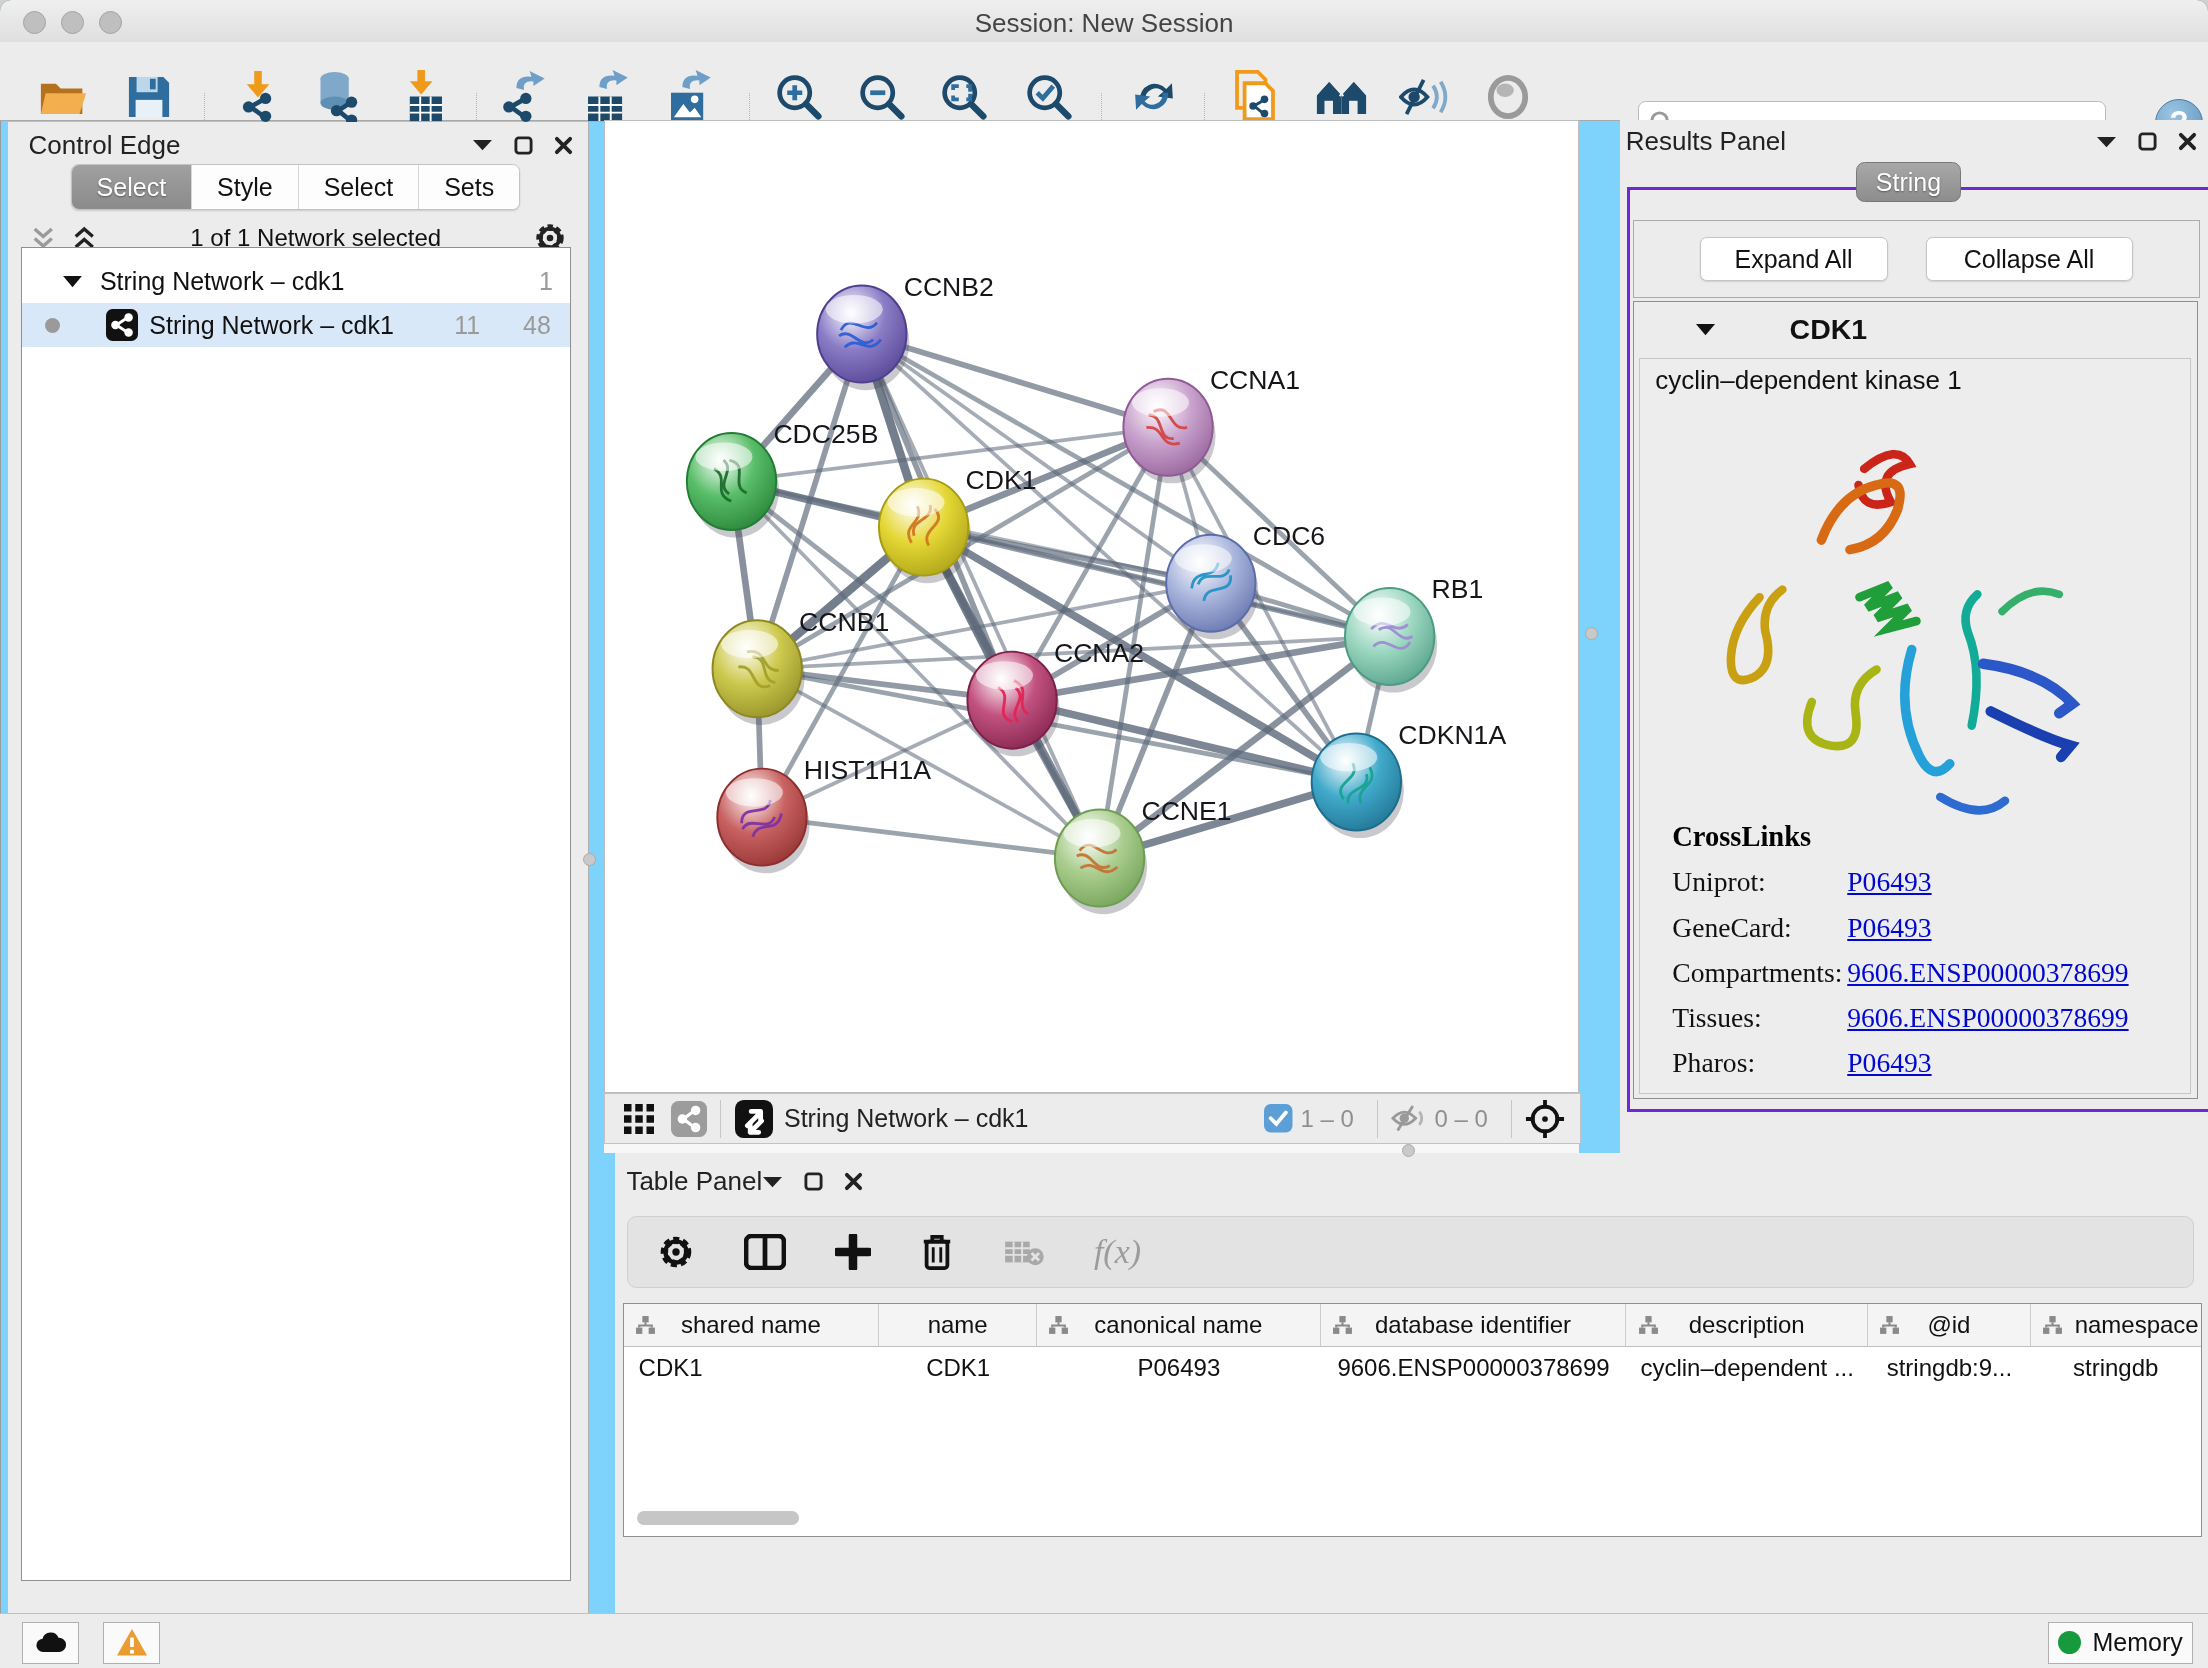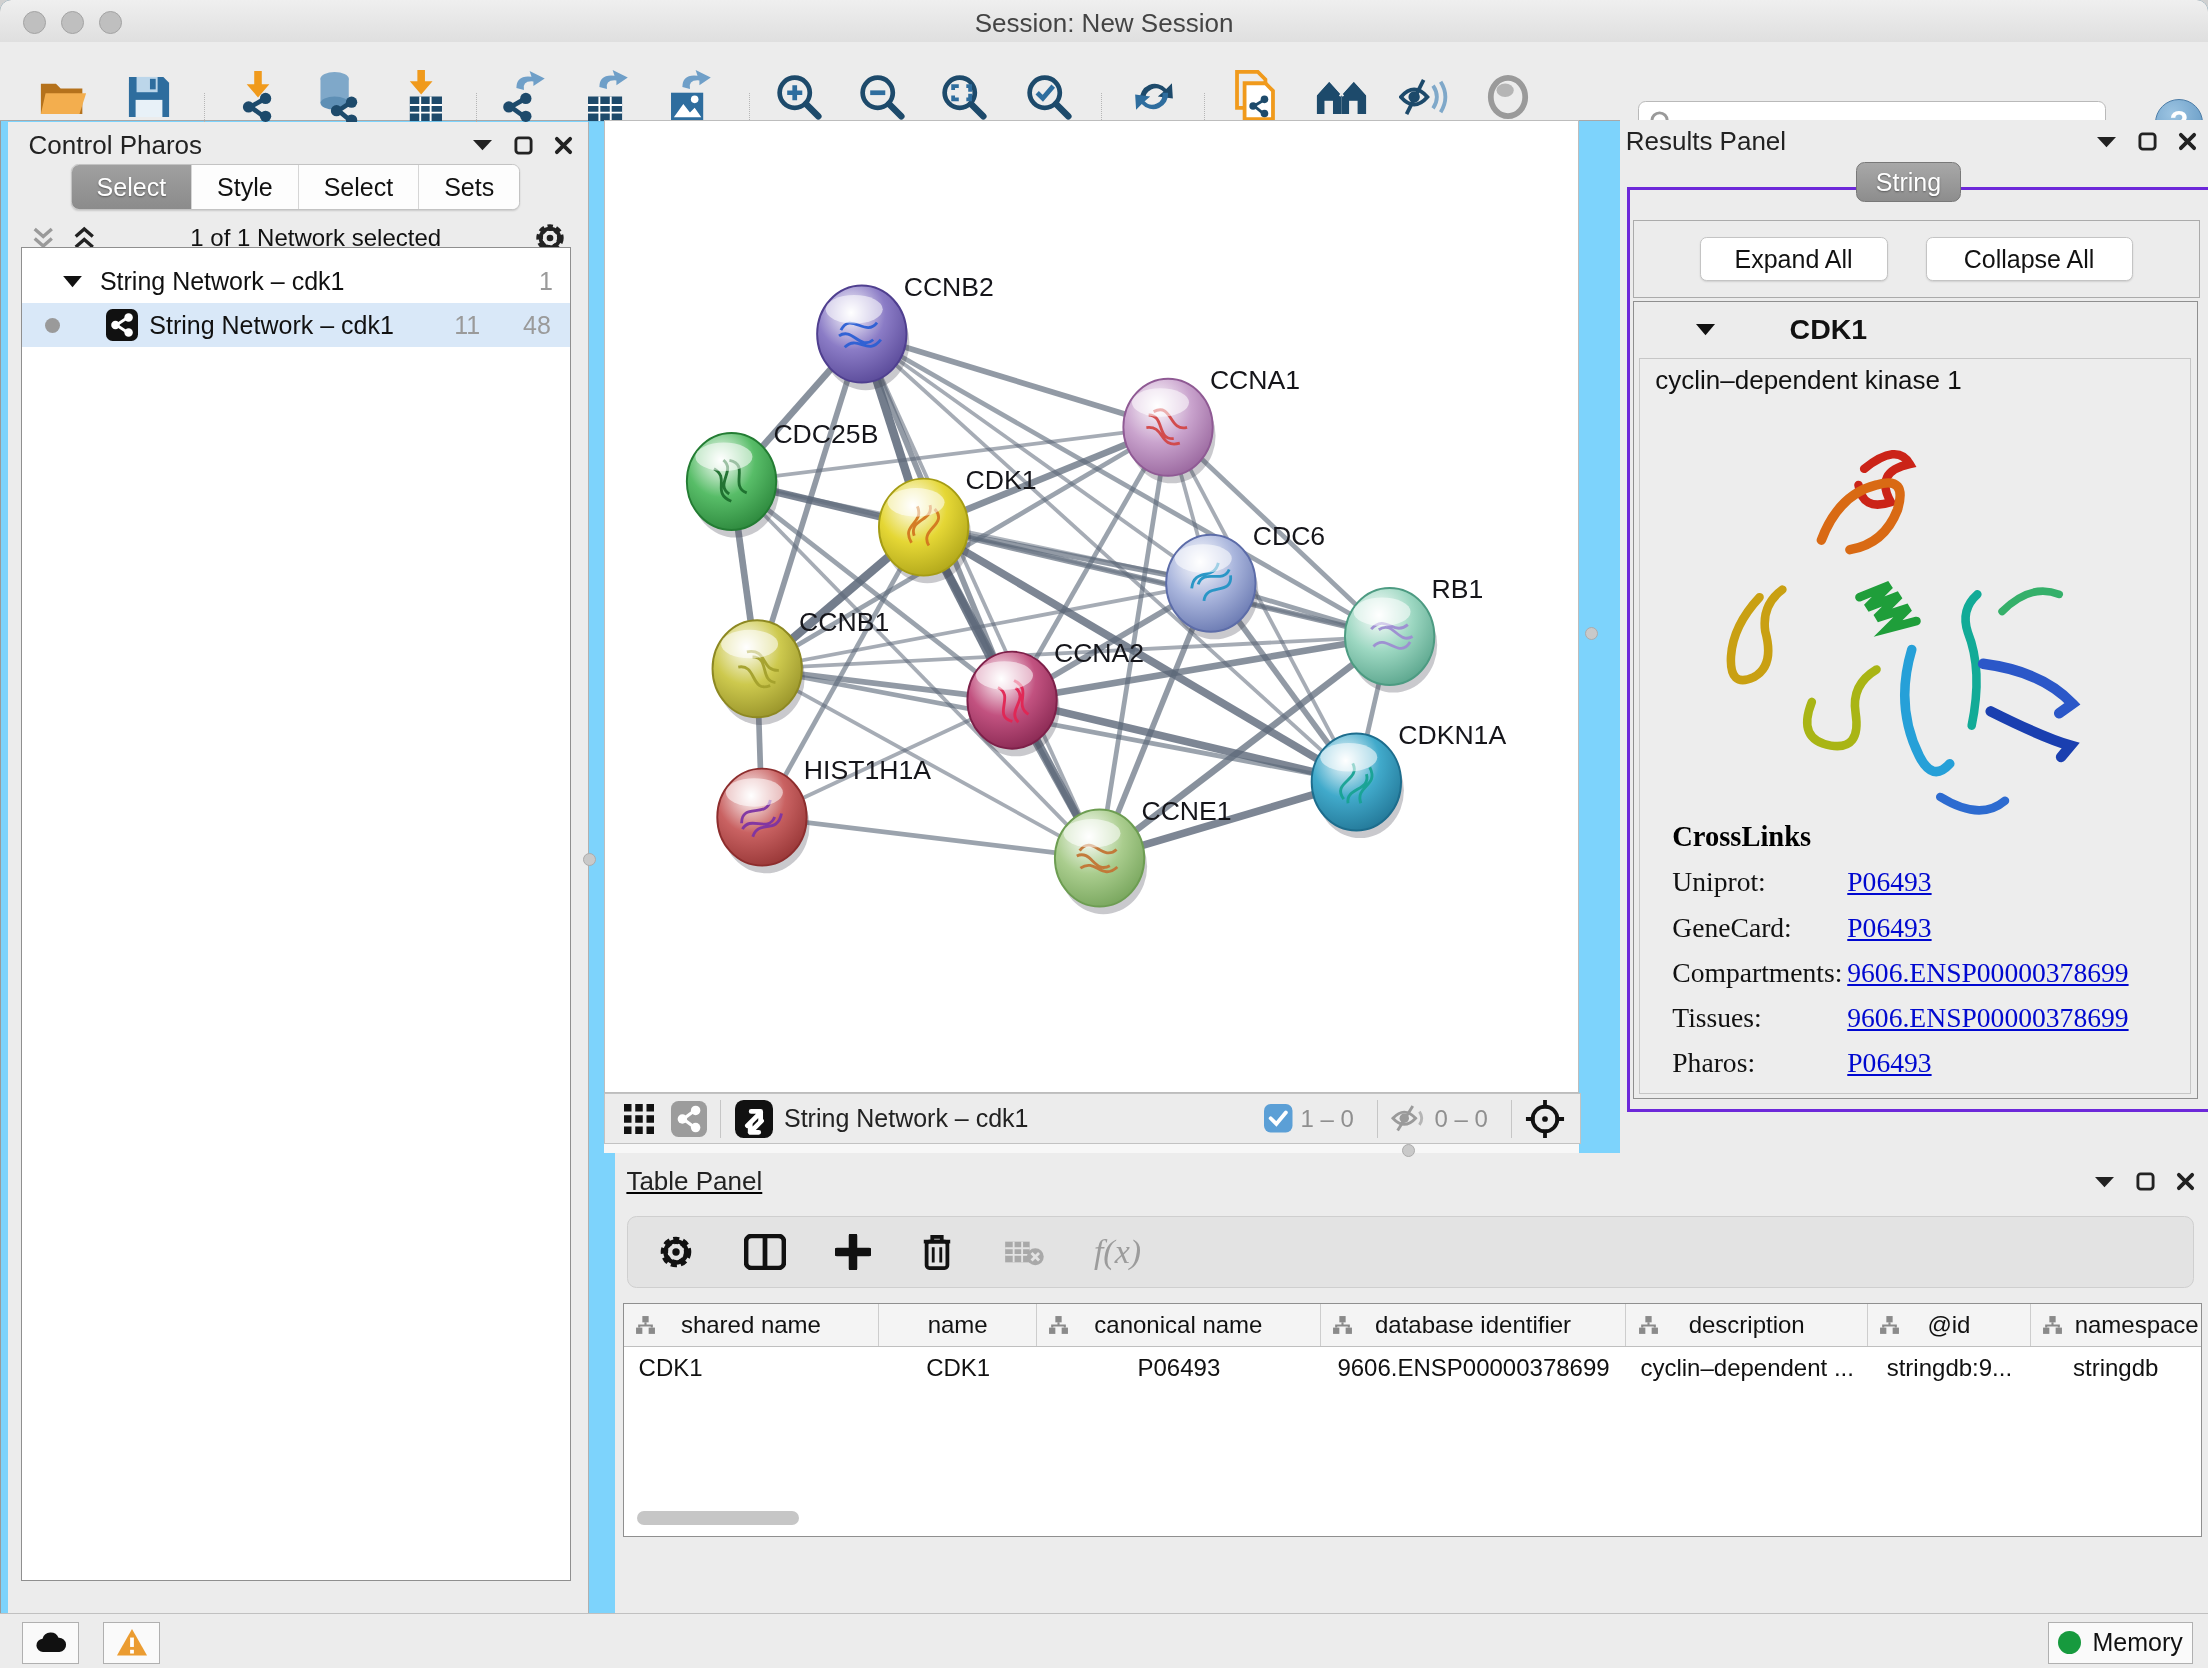--- a/index.html
+++ b/index.html
@@ -71,21 +71,21 @@
   #rp-inner{position:absolute;left:5.7px;top:56px;width:550px;height:734px;border:1px solid #c6c6c6;background:#ededed;}
   #rp-desc{position:absolute;left:15px;top:5.7px;font-size:26px;color:#111;}
   #rp-structure{position:absolute;left:28.5px;top:67px;}
   #rp-crosslinks{position:absolute;left:32px;top:462px;font-family:"Liberation Serif",serif;}
   #rp-cl-title{font-size:28.5px;font-weight:bold;color:#000;}
   .cl-row{display:flex;margin-top:13.3px;font-size:27.6px;}
   .cl-label{width:175px;color:#111;}
   .cl-link{color:#0008d0;text-decoration:underline;}
   
   #table-panel{left:615px;top:1153px;width:1593px;height:460px;background:#ececec;}
-  #tp-header{position:absolute;left:11.4px;top:13.3px;width:1569px;display:flex;justify-content:space-between;align-items:center;text-decoration:underline;}
+  #tp-header{position:absolute;left:11.4px;top:13.3px;width:1569px;display:flex;justify-content:flex-start;align-items:center;}
   #tp-toolbar{position:absolute;left:12.4px;top:63px;width:1567px;height:72px;background:#e3e3e3;
               border:1px solid #cfcfcf;border-radius:9.5px;display:flex;align-items:center;gap:49px;padding-left:28.5px;box-sizing:border-box;}
   #tp-fx{font-family:"Liberation Serif",serif;font-style:italic;font-size:34px;color:#9c9c9c;}
   #tp-table{position:absolute;left:7.6px;top:150px;width:1579px;height:234px;background:#fff;border:1.9px solid #8f8f8f;box-sizing:border-box;overflow:hidden;}
   #tp-cols{display:flex;height:42px;background:#f4f4f4;border-bottom:1px solid #bfbfbf;}
   .th{position:relative;display:flex;align-items:center;justify-content:center;gap:11.4px;font-size:24px;color:#111;
       border-right:1px solid #cdcdcd;box-sizing:border-box;overflow:hidden;white-space:nowrap;}
   .th .hier{position:absolute;left:11.4px;}
   #tp-row{display:flex;height:42px;align-items:center;}
   .td{font-size:24px;color:#111;text-align:center;overflow:hidden;white-space:nowrap;box-sizing:border-box;}
@@ -270,21 +270,21 @@
         <circle cx="11" cy="11" r="8" fill="none" stroke="#9a9a9a" stroke-width="3"></circle>
         <path d="M17 17 L24 24" stroke="#9a9a9a" stroke-width="3" stroke-linecap="round"></path>
       </svg>
       <input id="search-input" placeholder="" style="">
     </div>
     <div id="help-btn" class="abs">?</div>
   </div>
 
   <div id="control-panel" class="abs">
     <div id="cp-header">
-      <span class="panel-title">Control Pharos</span>
+      <span class="panel-title">Control Edge</span>
       <span class="winctl">
         <svg width="21" height="13.3" viewBox="0 0 22 14">
             <path d="M1 2 L21 2 L11 13 Z" fill="#222"></path>
           </svg>
         <svg width="19" height="19" viewBox="0 0 20 20">
             <rect x="2" y="2" width="16" height="16" fill="none" stroke="#222" stroke-width="3" rx="3"></rect>
           </svg>
         <svg width="19" height="19" viewBox="0 0 20 20">
             <path d="M3 3 L17 17 M17 3 L3 17" stroke="#222" stroke-width="4" stroke-linecap="round"></path>
           </svg>

